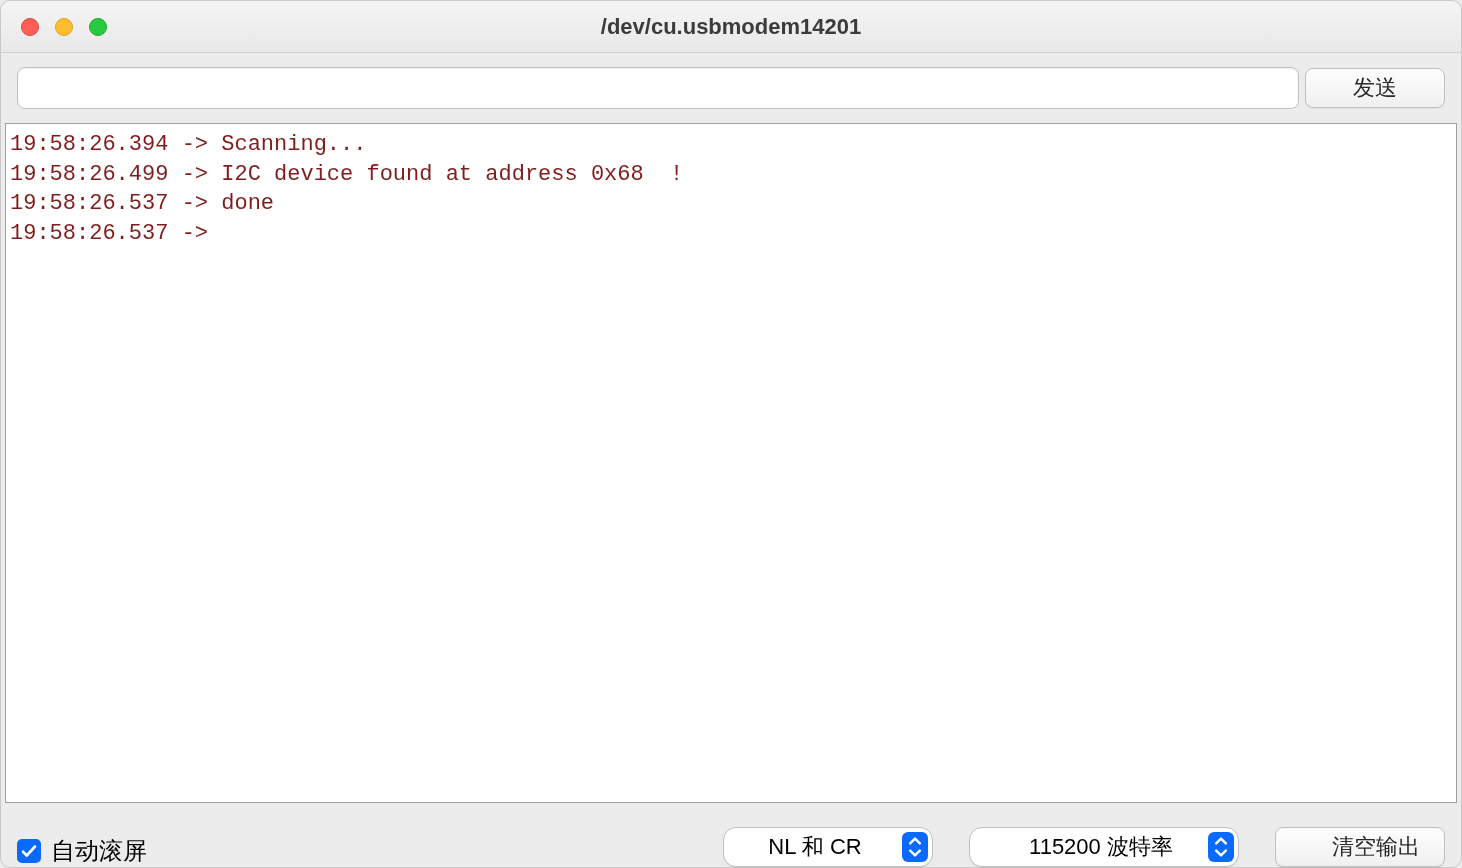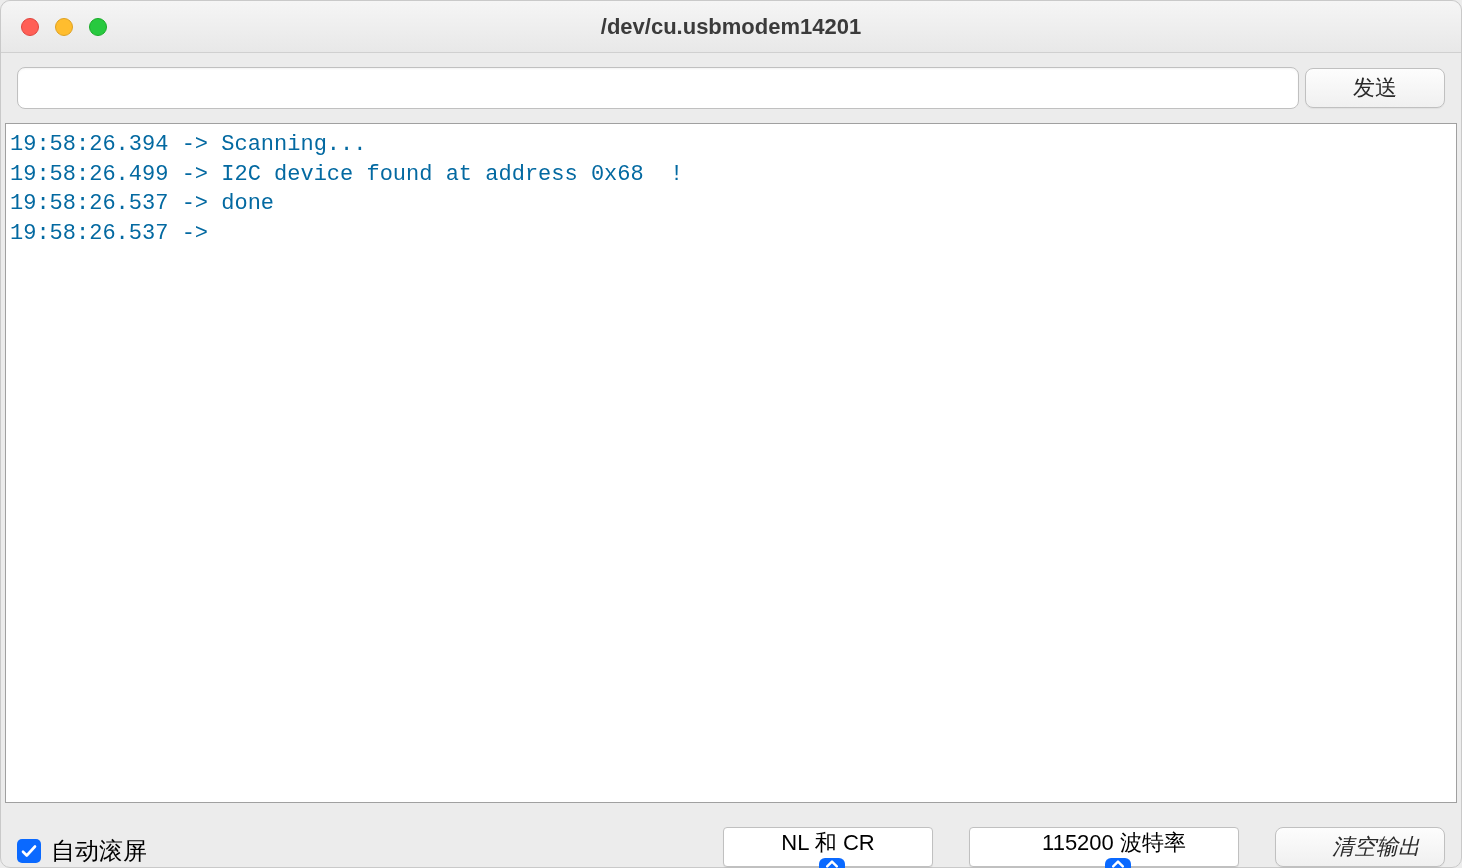--- a/index.html
+++ b/index.html
@@ -83,21 +83,21 @@
     }
     .output-area {
       flex: 1;
       margin: 0 4px;
       background: #fff;
       border: 1px solid #a0a0a0;
       padding: 6px 0 0 4px;
       font-family: Menlo, Monaco, "Courier New", monospace;
       font-size: 22px;
       line-height: 1.35;
-      color: #0369a1;
+      color: #7f1d1d;
       white-space: pre;
       overflow: auto;
     }
     .bottom-bar {
       height: 64px;
       display: flex;
       align-items: flex-end;
       padding: 0 16px;
       gap: 20px;
     }
@@ -122,28 +122,27 @@
       width: 18px;
       height: 18px;
     }
     .spacer { flex: 1; }
     .mac-select {
       display: flex;
       align-items: center;
       justify-content: space-between;
       height: 40px;
       border: 1px solid #c0c0c0;
-      border-radius: 4px;
+      border-radius: 13px;
       background: #fff;
       padding: 0 4px 0 12px;
       font-size: 22px;
       color: #000;
       cursor: pointer;
       box-shadow: 0 1px 1px rgba(0,0,0,0.05);
-      flex-direction: column;
     }
     .sel-lineend { width: 210px; }
     .sel-baud { width: 270px; }
     .sel-arrows {
       width: 26px;
       height: 30px;
       border-radius: 6px;
       background: #0a69ff;
       display: flex;
       flex-direction: column;
@@ -156,21 +155,20 @@
     .clear-btn {
       width: 170px;
       height: 40px;
       border: 1px solid #c0c0c0;
       border-radius: 8px;
       background: linear-gradient(#fdfdfd,#f0f0f0);
       font-size: 22px;
       color: #2a2a2a;
       cursor: pointer;
       box-shadow: 0 1px 1px rgba(0,0,0,0.05);
-      font-style: italic;
     }
     .gap28 { margin-left: 16px; padding-left: 32px; }
   </style>
 </head>
 <body>
 
 <div class="window">
   <div class="titlebar">
     <div class="traffic-lights">
       <div class="traffic-light tl-close"></div>

